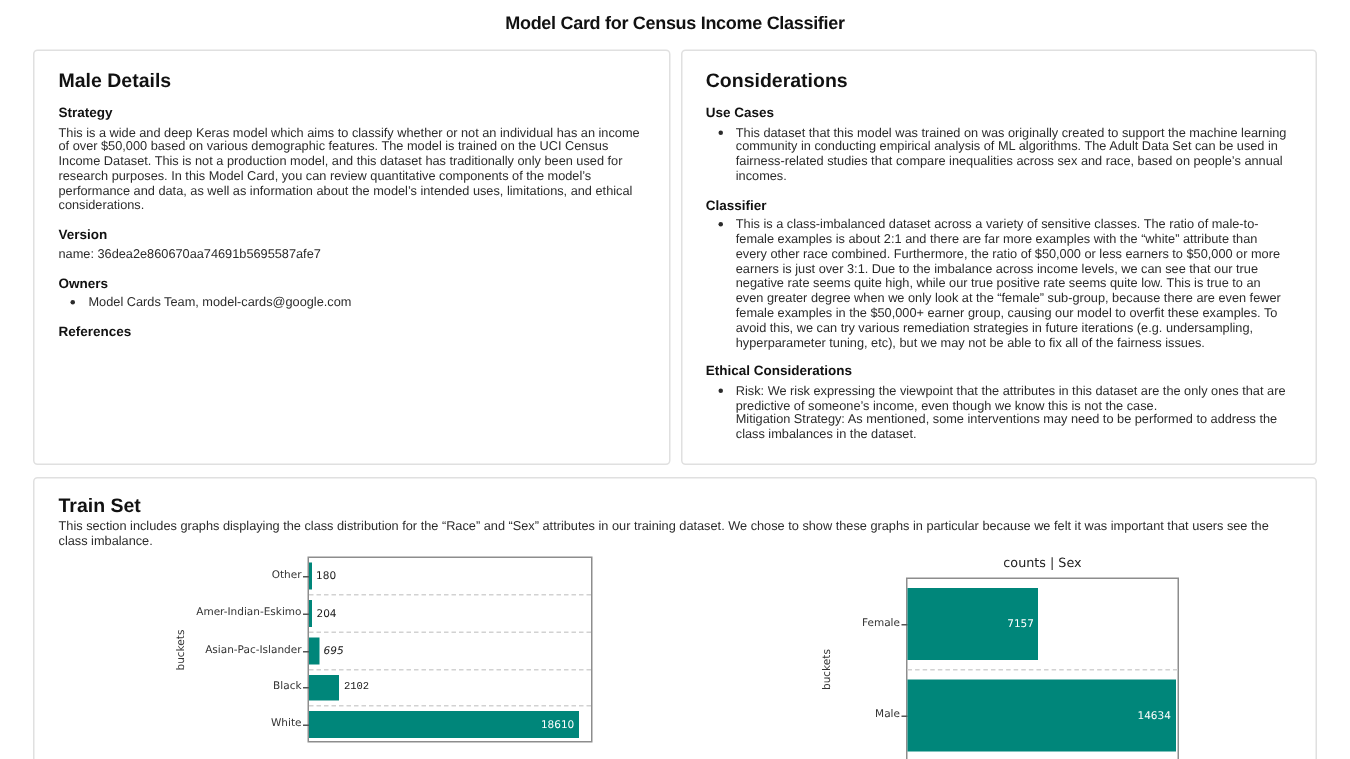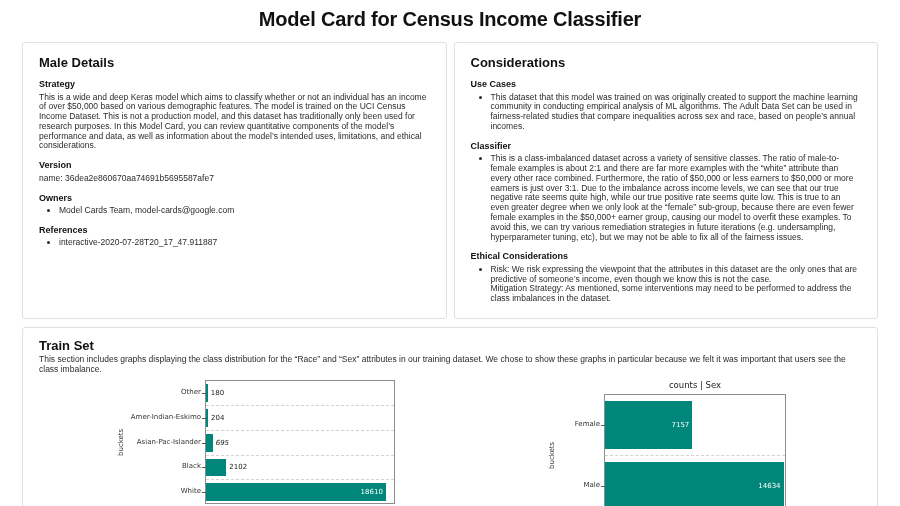--- a/index.html
+++ b/index.html
@@ -1,20 +1,20 @@
 <!DOCTYPE html>
 <html><head>
 <meta charset="utf-8">
 <style>
   * { box-sizing: border-box; margin: 0; padding: 0; }
   html, body { width: 900px; height: 506px; overflow: hidden; background: #ffffff; }
   body { font-family: "Liberation Sans", sans-serif; color: #202124; }
 
   .page-title {
-    text-align: center; font-size: 20px; font-weight: bold; color: #111;
+    text-align: center; font-size: 12px; font-weight: bold; color: #111;
     letter-spacing: -0.2px; margin: 8px 0 11px 0;
   }
 
   .cards-row { display: flex; gap: 7px; margin: 0 22px; align-items: stretch; }
   .card {
     background: #fff; border: 1px solid #e0e0e0; border-radius: 3px;
     padding: 12px 16px 14px 16px; flex: 1; min-width: 0;
   }
   .card-bottom { margin: 8px 22px 0 22px; border: 1px solid #e0e0e0; border-radius: 3px;
     padding: 10px 16px 20px 16px; min-height: 215px; }
@@ -59,23 +59,20 @@
     <h2>Male Details</h2>
     <h3>Strategy</h3>
     <p class="body-text">This is a wide and deep Keras model which aims to classify whether or not an individual has an income of over $50,000 based on various demographic features. The model is trained on the UCI Census Income Dataset. This is not a production model, and this dataset has traditionally only been used for research purposes. In this Model Card, you can review quantitative components of the model’s performance and data, as well as information about the model’s intended uses, limitations, and ethical considerations.</p>
     <h3>Version</h3>
     <p class="body-text">name: 36dea2e860670aa74691b5695587afe7</p>
     <h3>Owners</h3>
     <ul>
       <li>Model Cards Team, model-cards@google.com</li>
     </ul>
     <h3>References</h3>
-    <ul>
-      <li>interactive-2020-07-28T20_17_47.911887</li>
-    </ul>
   </div>
 
   <div class="card">
     <h2>Considerations</h2>
     <h3>Use Cases</h3>
     <ul>
       <li>This dataset that this model was trained on was originally created to support the machine learning community in conducting empirical analysis of ML algorithms. The Adult Data Set can be used in fairness-related studies that compare inequalities across sex and race, based on people’s annual incomes.</li>
     </ul>
     <h3>Classifier</h3>
     <ul>
@@ -115,21 +112,21 @@
             <div class="c-row" style="height: 24.8px;">
               <div class="c-bar" style="width: 1.04884%; top: 14%; height: 72%; background: rgb(0, 134, 122);"></div>
               <span class="c-val outside" style="left: calc(1.04884% + 3px); transform: translateY(-50%);">204</span>
             </div>
             <div class="c-ytick" style="top: 62px;"></div>
             <div class="c-row" style="height: 24.8px; font-style: italic;">
               <div class="c-bar" style="width: 3.57326%; top: 14%; height: 72%; background: rgb(0, 134, 122);"></div>
               <span class="c-val outside" style="left: calc(3.57326% + 3px); transform: translateY(-50%);">695</span>
             </div>
             <div class="c-ytick" style="top: 86.8px;"></div>
-            <div class="c-row" style="height: 24.8px;">
+            <div class="c-row" style="height: 24.8px; font-family: Liberation Mono, monospace;">
               <div class="c-bar" style="width: 10.8072%; top: 14%; height: 72%; background: rgb(0, 134, 122);"></div>
               <span class="c-val outside" style="left: calc(10.8072% + 3px); transform: translateY(-50%);">2102</span>
             </div>
             <div class="c-ytick" style="top: 111.6px;"></div>
             <div class="c-row" style="height: 24.8px;">
               <div class="c-bar" style="width: 95.6812%; top: 14%; height: 72%; background: rgb(0, 134, 122);"></div>
               <span class="c-val inside" style="left: calc(95.6812% - 3px); transform: translate(-100%, -50%);">18610</span>
             </div>
             <div class="c-boundary" style="top: 24.3px;"></div>
             <div class="c-boundary" style="top: 49.1px;"></div>

